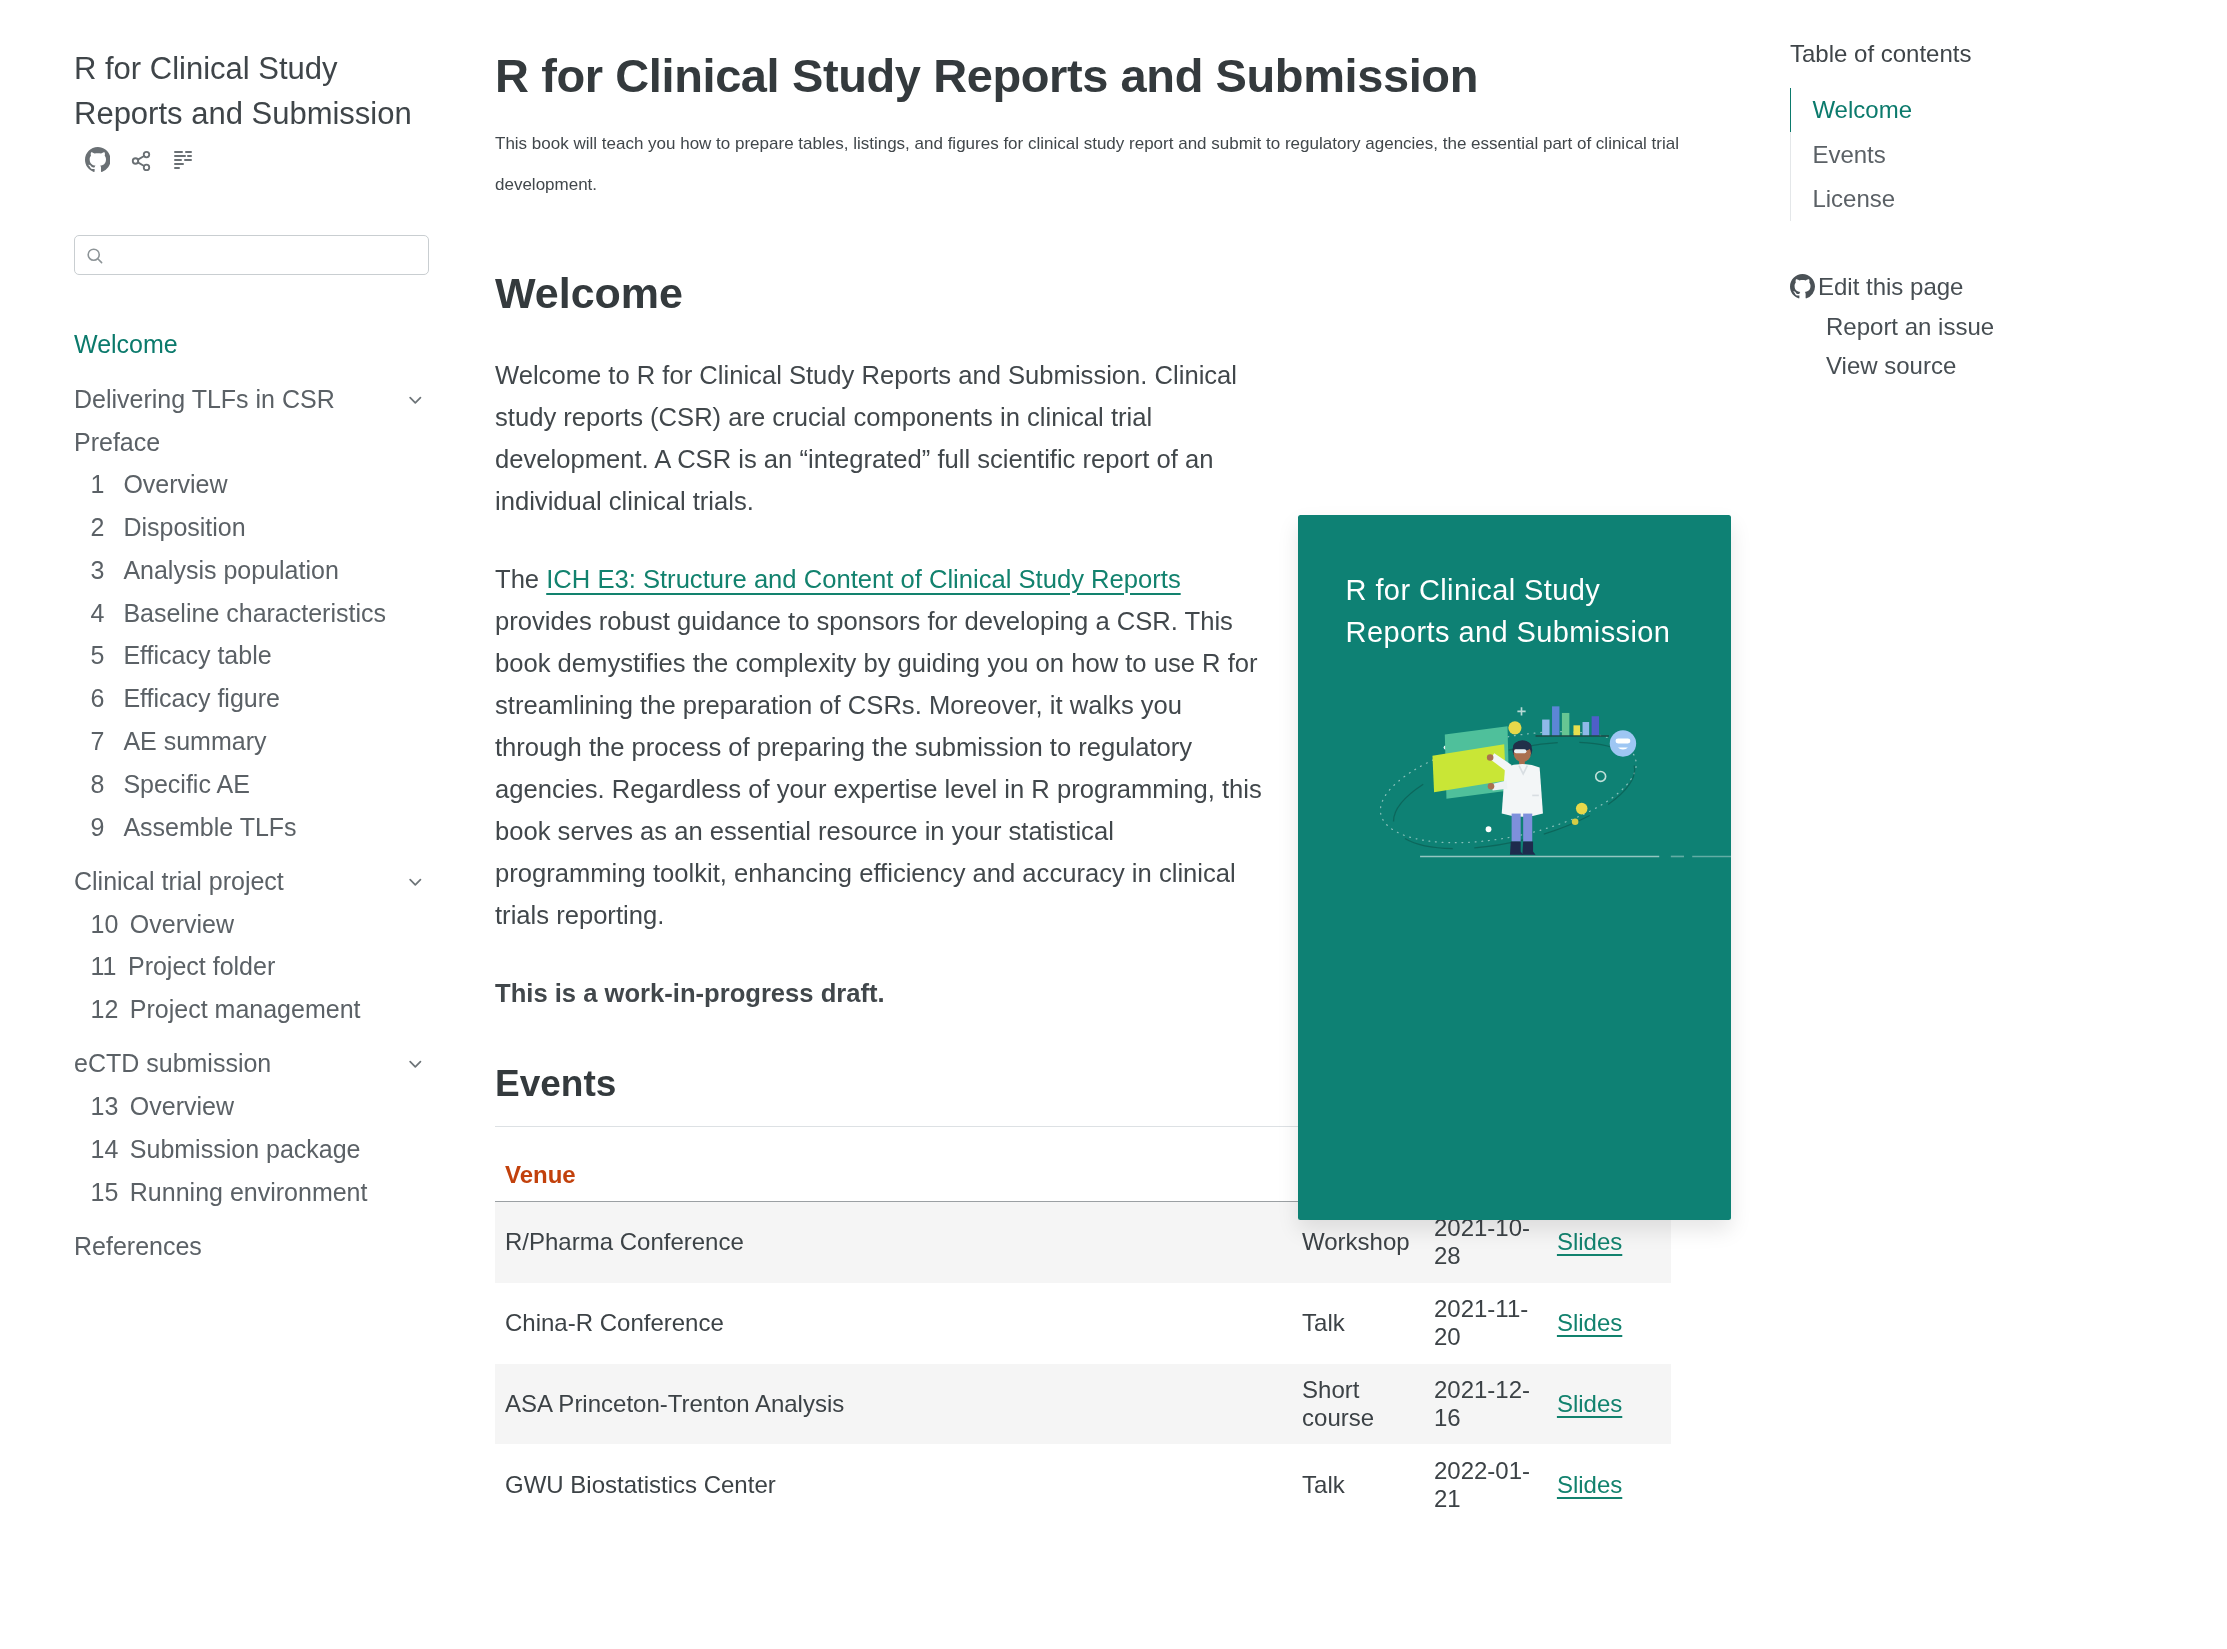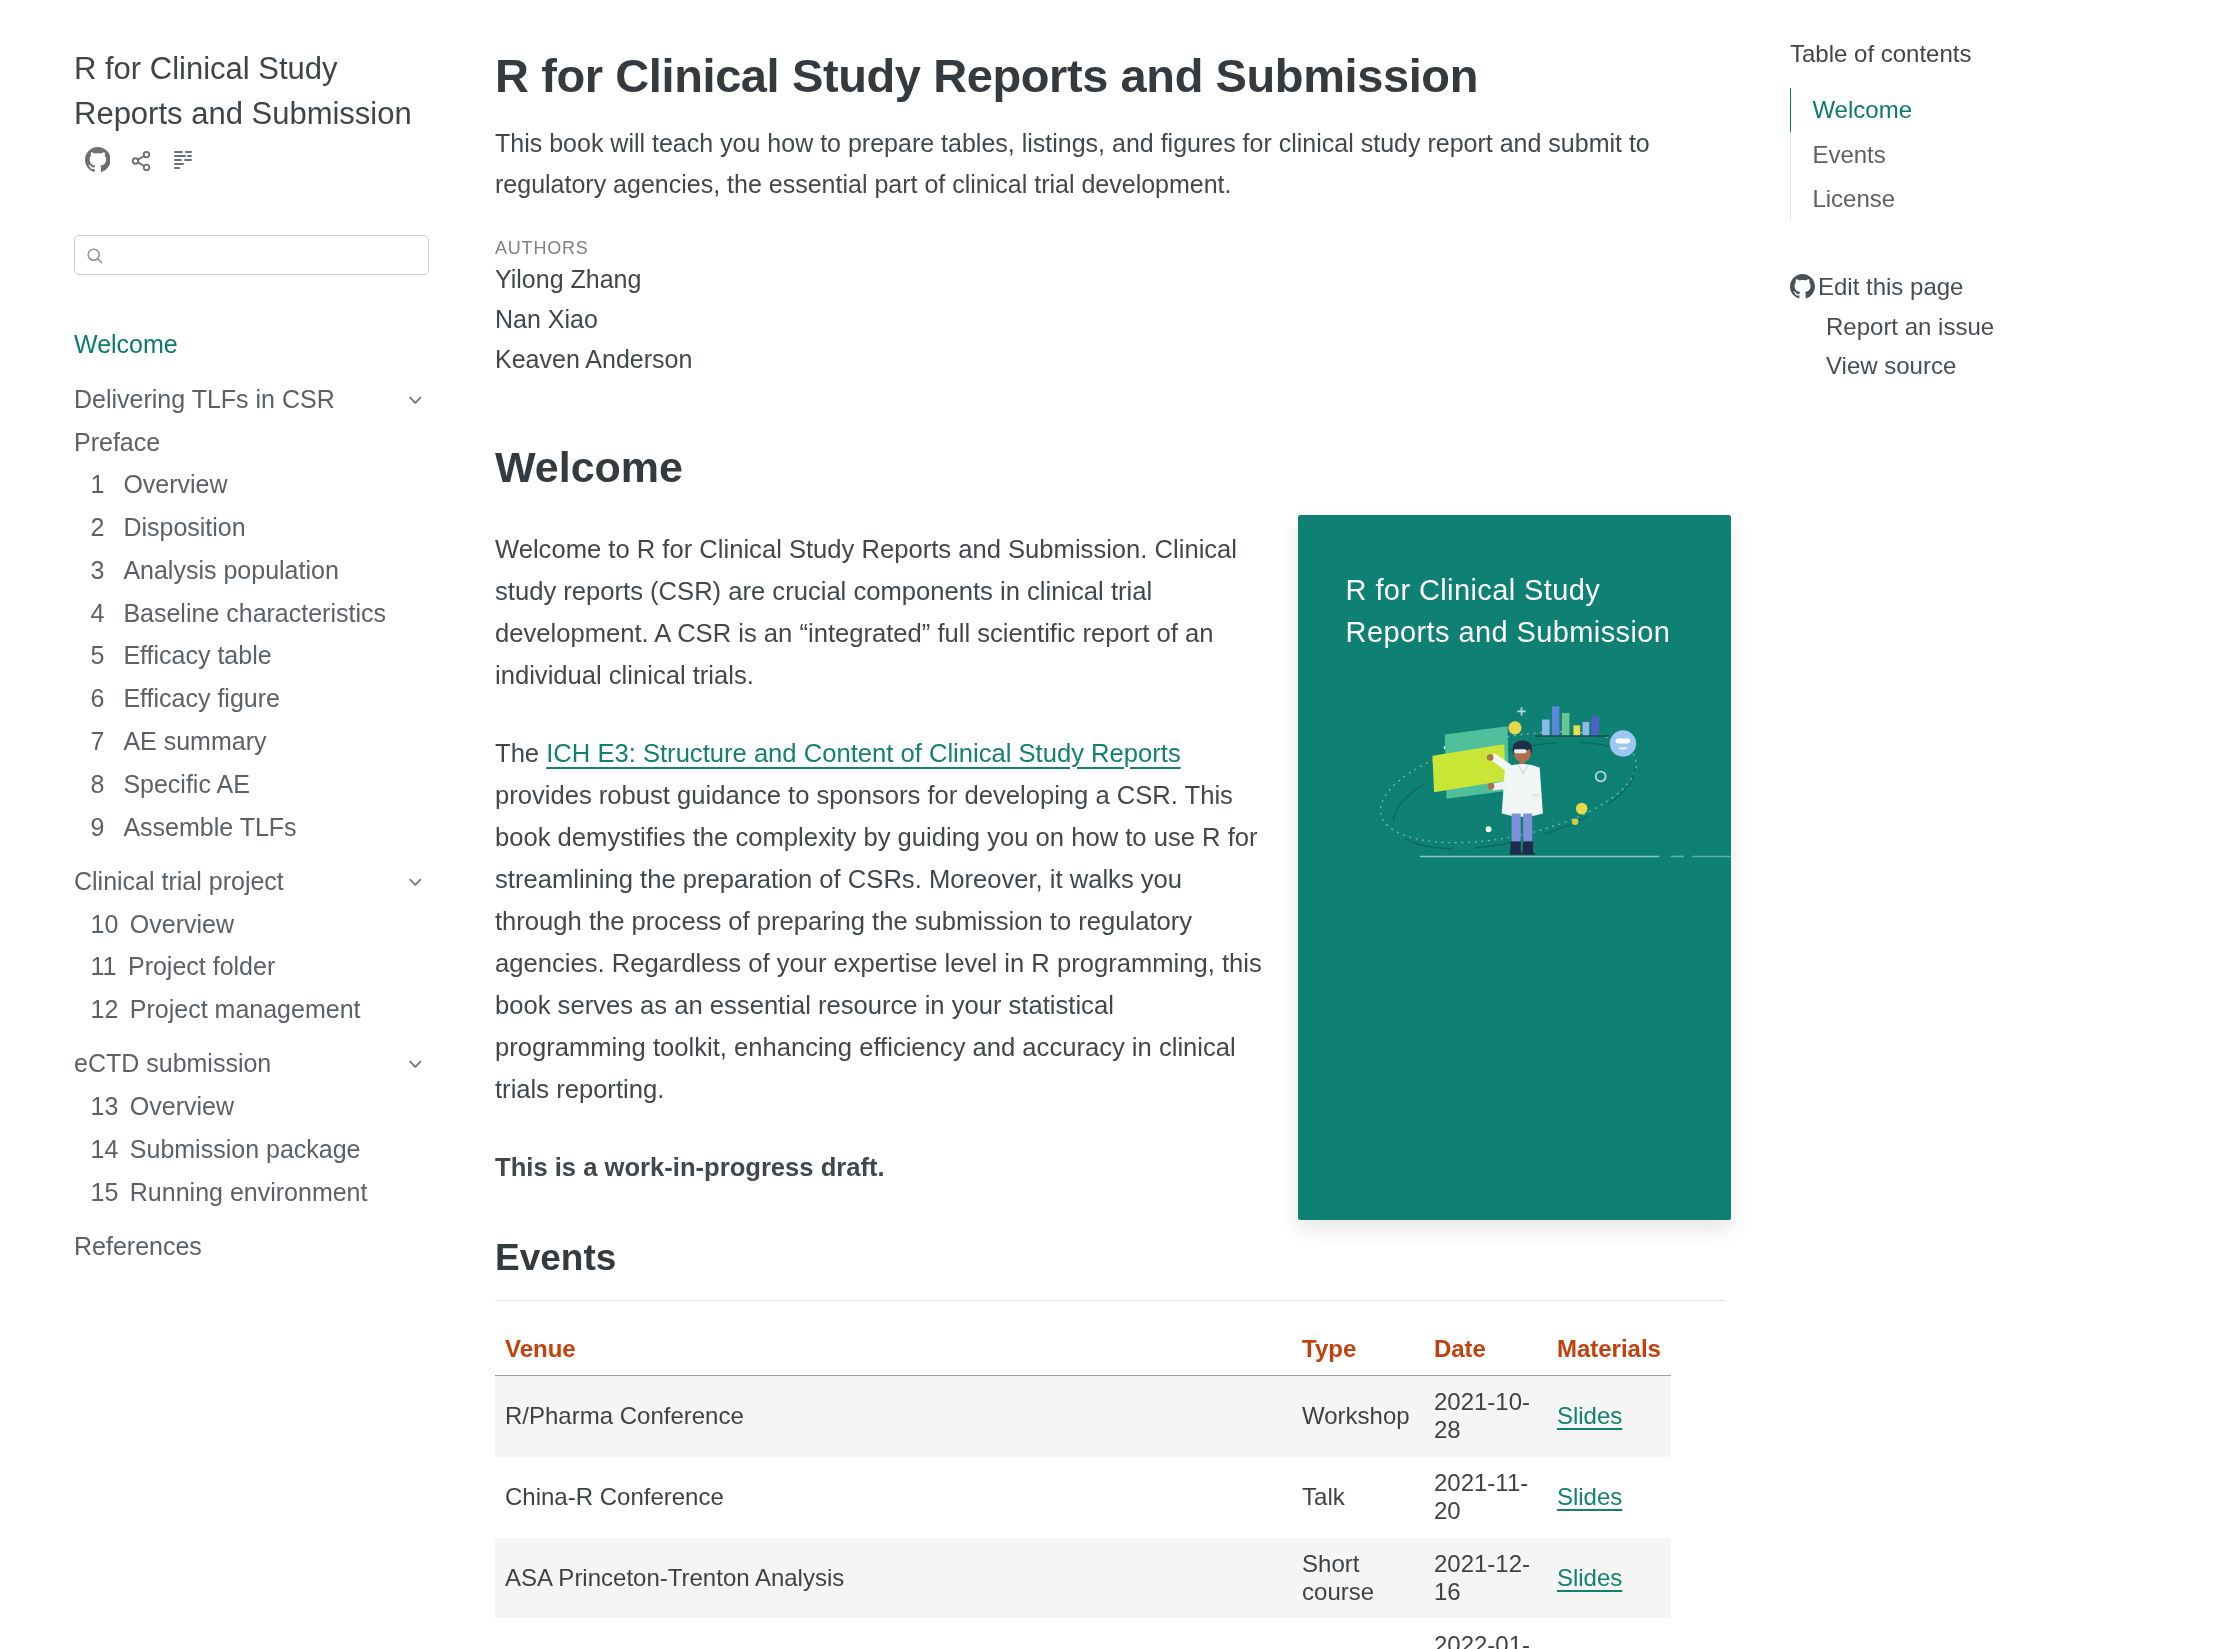--- a/index.html
+++ b/index.html
@@ -30,21 +30,21 @@
   .nav-row{position:relative;padding:8.2px 0;line-height:26.4px;cursor:pointer;}
   .nav-row.section{margin-top:11.5px;padding-right:36px;}
   .nav-row.active{color:var(--accent);}
   .nav-row .chevron{position:absolute;right:3.3px;top:10.7px;color:#6d7478;}
   .nav-row.chapter{display:flex;padding-left:16.5px;}
   .nav-row .num{min-width:21.4px;margin-right:11.5px;}
 
   
   .main{flex:0 0 1229px;margin:41px 0 0 66px;position:relative;}
   .page-title{margin:6.6px 0 0;font-size:47px;font-weight:bold;color:#343a3d;letter-spacing:-0.4px;}
-  .subtitle{margin-top:20px;font-size:25px;line-height:41px;color:#41474b;}
+  .subtitle{margin-top:20px;font-size:17px;line-height:41px;color:#41474b;}
   .authors{margin-top:33px;}
   .authors-label{font-size:18px;color:#7b8287;letter-spacing:0.8px;}
   .author{font-size:25px;line-height:40px;color:#41474b;}
   .welcome-heading{margin:64px 0 0;font-size:43px;font-weight:bold;color:#343a3d;}
   .prose{max-width:771px;}
   .prose p{margin:36px 0 0;font-size:25.6px;line-height:42px;color:#41474b;}
   .prose a{color:var(--link);text-decoration:underline;text-underline-offset:5px;text-decoration-thickness:1.6px;}
   .draft{margin-top:30px;font-size:25.6px;font-weight:bold;color:#343a3d;}
   .events-heading{margin:49px 0 0;font-size:37px;font-weight:bold;color:#343a3d;
     padding-bottom:21.4px;border-bottom:0.8px solid #dde1e4;}
@@ -201,26 +201,20 @@
         </div>
 
       <div class="nav-row section"><span>References</span></div>
     </div>
   </nav>
 
   <main class="main">
     <h1 class="page-title">R for Clinical Study Reports and Submission</h1>
     <div class="subtitle">This book will teach you how to prepare tables, listings, and figures for clinical study report and submit to regulatory agencies, the essential part of clinical trial development.</div>
 
-    <div class="authors">
-      <div class="authors-label">AUTHORS</div>
-      <div class="author">Yilong Zhang</div>
-      <div class="author">Nan Xiao</div>
-      <div class="author">Keaven Anderson</div>
-    </div>
 
     <h1 class="welcome-heading">Welcome</h1>
 
     <div class="prose">
       <p>Welcome to R for Clinical Study Reports and Submission. Clinical study reports (CSR) are crucial components in clinical trial development. A CSR is an “integrated” full scientific report of an individual clinical trials.</p>
       <p><span>The </span><a href="#">ICH E3: Structure and Content of Clinical Study Reports</a><span> provides robust guidance to sponsors for developing a CSR. This book demystifies the complexity by guiding you on how to use R for streamlining the preparation of CSRs. Moreover, it walks you through the process of preparing the submission to regulatory agencies. Regardless of your expertise level in R programming, this book serves as an essential resource in your statistical programming toolkit, enhancing efficiency and accuracy in clinical trials reporting.</span></p>
       <p class="draft">This is a work-in-progress draft.</p>
     </div>
 
     <div class="cover">

